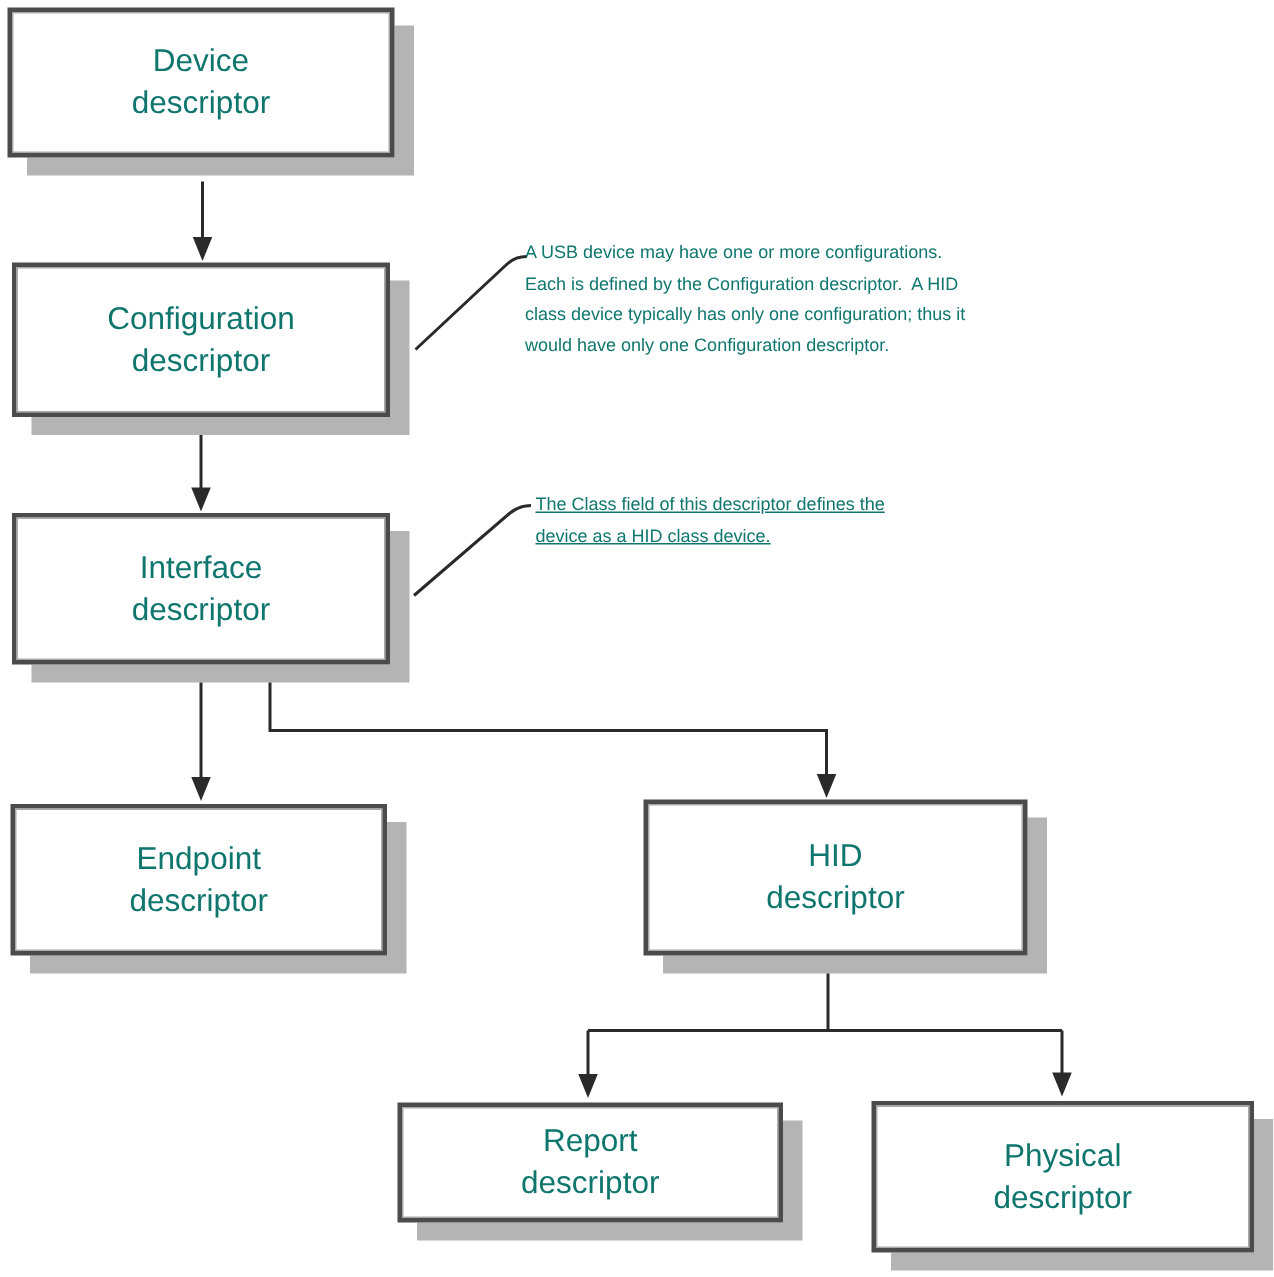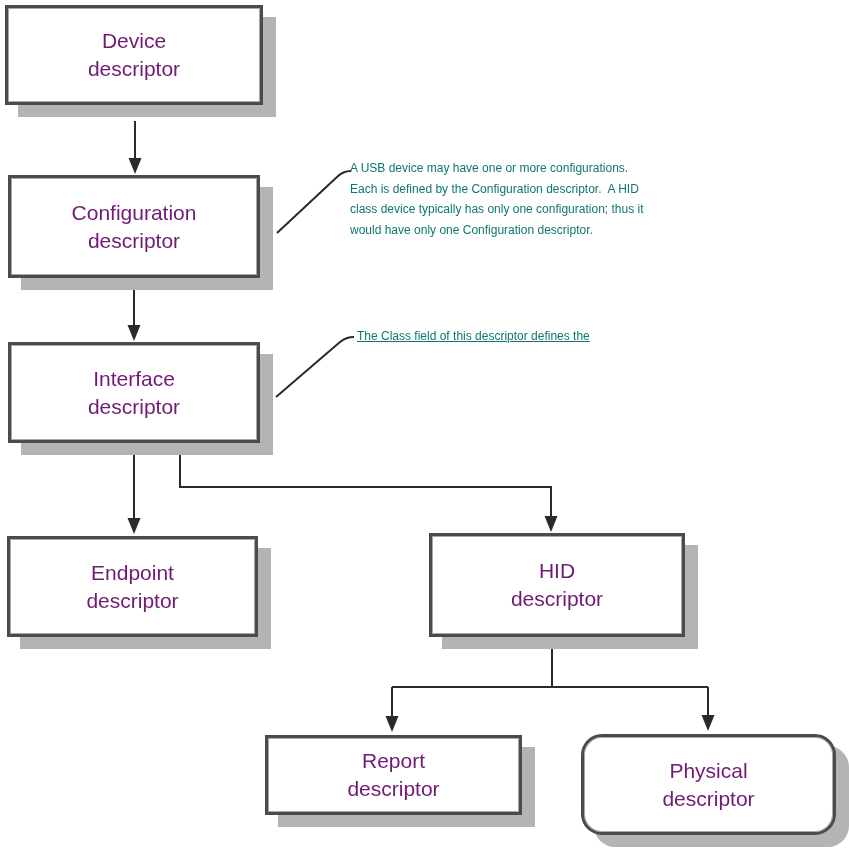--- a/index.html
+++ b/index.html
@@ -21,21 +21,21 @@
     background: #ffffff;
     border: 3px solid #4b4b4b;
     box-shadow: 13px 12px 0 #b4b4b4, inset 0 0 0 1px #a8a8a8;
     display: flex;
     flex-direction: column;
     align-items: center;
     justify-content: center;
     text-align: center;
     font-size: 21px;
     line-height: 28px;
-    color: #701a75;
+    color: #0f766e;
     z-index: 2;
   }
   .box span { display: block; }
   svg.overlay {
     position: absolute;
     left: 0; top: 0;
     width: 849px; height: 851px;
     z-index: 3;
     pointer-events: none;
   }
@@ -47,21 +47,21 @@
     z-index: 2;
   }
   .annotation div { white-space: pre; }
   
   #box-device        { left: 5px;   top: 5px;   width: 258px; height: 100px; }
   #box-configuration { left: 8px;   top: 175px; width: 252px; height: 103px; align-items: center; }
   #box-interface     { left: 8px;   top: 342px; width: 252px; height: 101px; }
   #box-endpoint      { left: 7px;   top: 536px; width: 251px; height: 101px; }
   #box-hid           { left: 429px; top: 533px; width: 256px; height: 104px; }
   #box-report        { left: 265px; top: 735px; width: 257px; height: 80px; }
-  #box-physical      { left: 581px; top: 734px; width: 255px; height: 101px; border-radius: 21px; }
+  #box-physical      { left: 581px; top: 734px; width: 255px; height: 101px; }
   #annotation-configuration { left: 350px; top: 158px; }
   #annotation-interface     { left: 357px; top: 326px; text-decoration: underline; }
 </style>
 </head>
 <body>
 
 <div class="canvas">
 
   <div class="box" id="box-device">
     <span>Device</span>
@@ -100,20 +100,21 @@
 
   <div class="annotation" id="annotation-configuration">
     <div>A USB device may have one or more configurations.</div>
     <div>Each is defined by the Configuration descriptor.  A HID</div>
     <div>class device typically has only one configuration; thus it</div>
     <div>would have only one Configuration descriptor.</div>
   </div>
 
   <div class="annotation" id="annotation-interface">
     <div>The Class field of this descriptor defines the</div>
+    <div>device as a HID class device.</div>
   </div>
 
   <svg class="overlay" viewBox="0 0 849 851" xmlns="http://www.w3.org/2000/svg">
     <g stroke="#2a2a2a" stroke-width="2" fill="none">
 
       <line x1="135" y1="121" x2="135" y2="159"></line>
 
       <line x1="134" y1="290" x2="134" y2="326"></line>
 
       <line x1="134" y1="455" x2="134" y2="519"></line>

